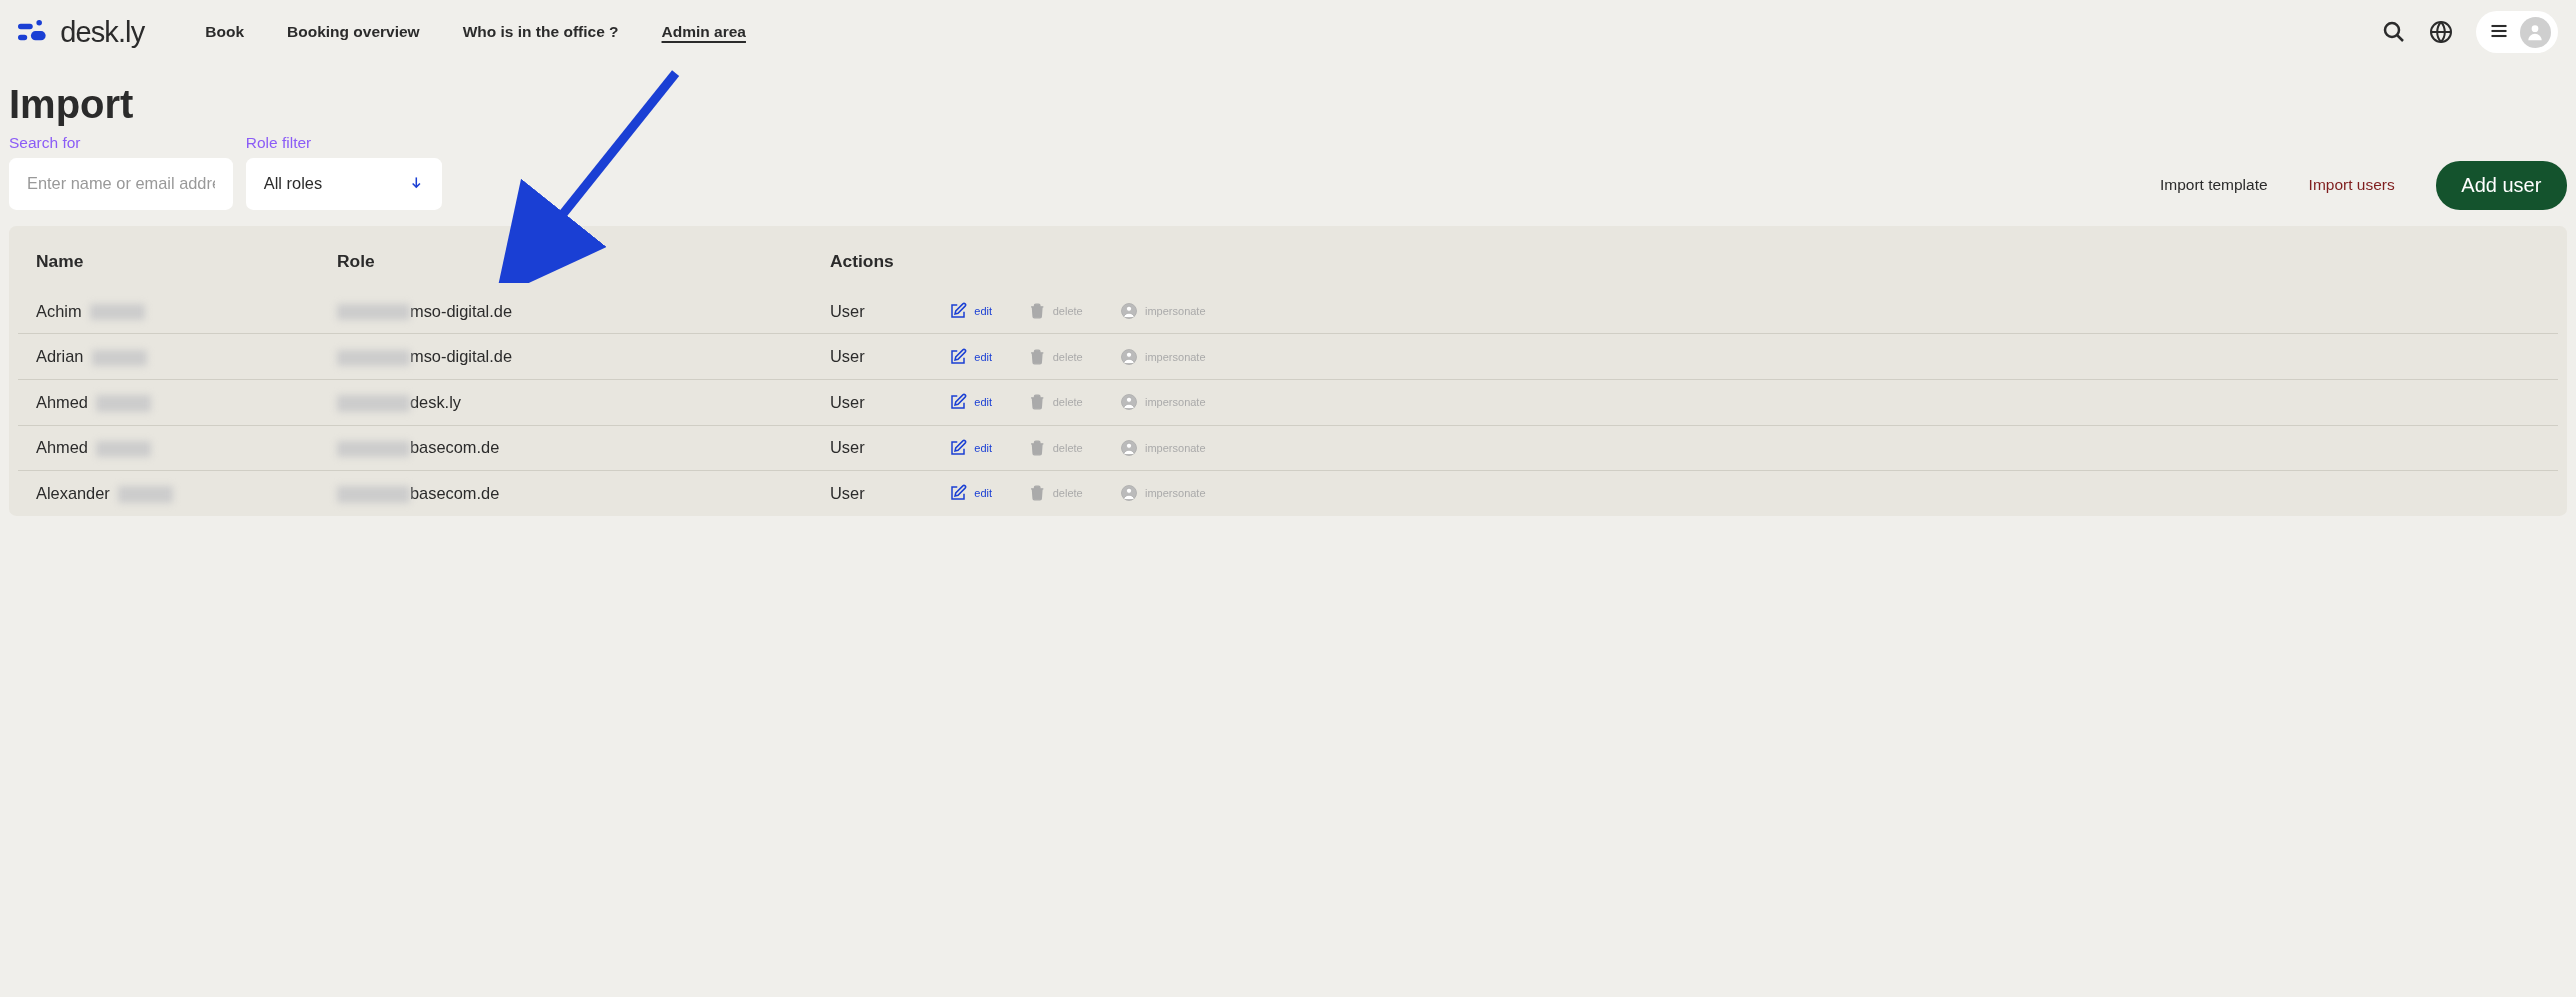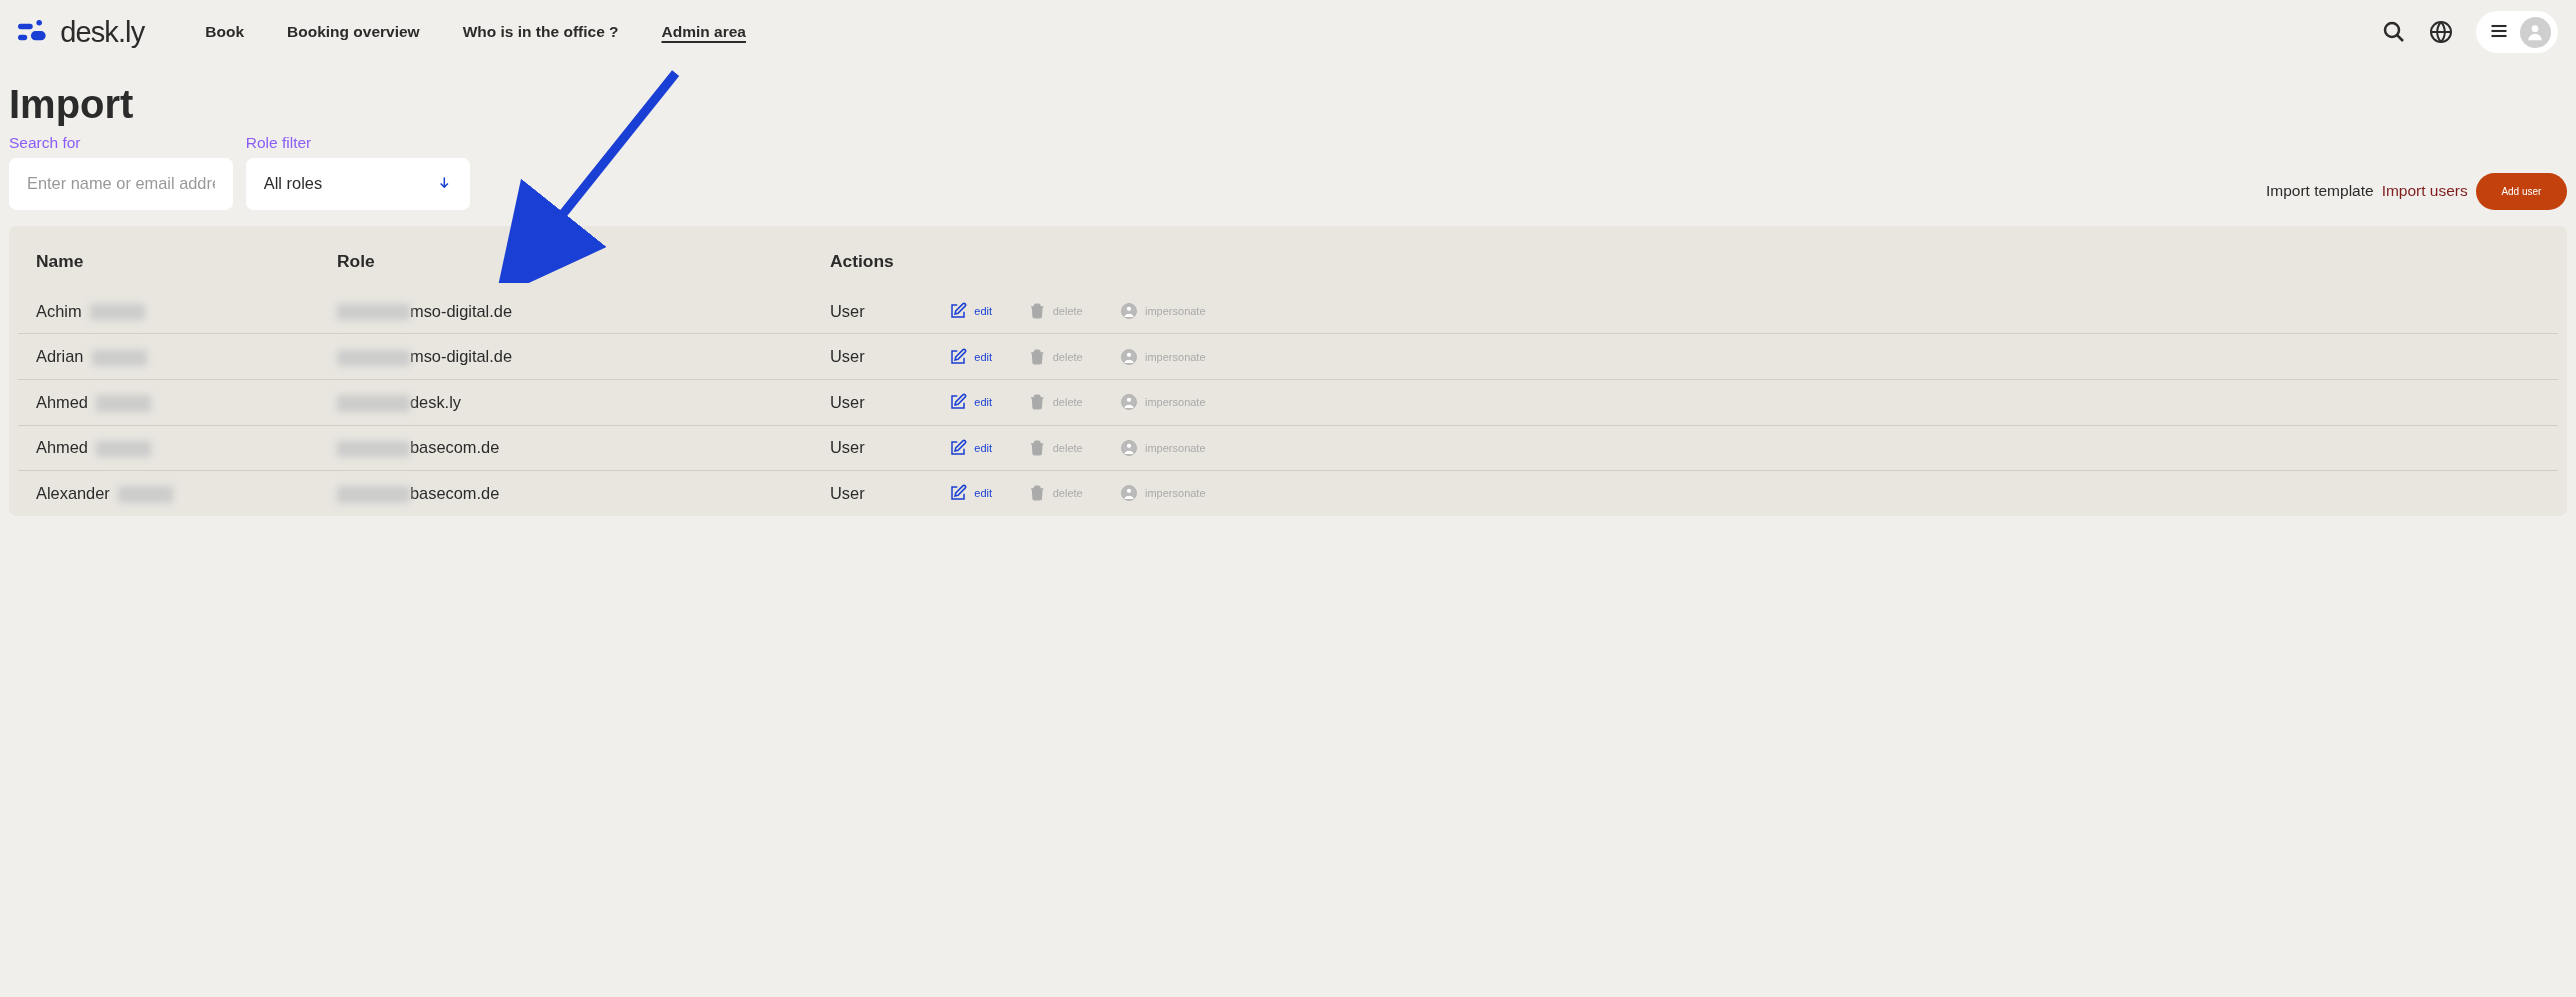--- a/index.html
+++ b/index.html
@@ -126,49 +126,49 @@
     }
     
     .search-input::placeholder { color: #999; }
     
     .role-select {
       background: #fff;
       border: none;
       border-radius: 7.3px;
       padding: 16.4px 18px;
       font-size: 16.4px;
-      width: 224px;
+      width: 196px;
       display: flex;
       align-items: flex-end;
       justify-content: space-between;
       cursor: pointer;
     }
     
     .filters-right {
       margin-left: auto;
       display: flex;
       align-items: center;
-      gap: 8px;
+      gap: 41px;
     }
     
     .link-text {
       font-size: 15.5px;
       color: #2b2b2b;
       cursor: pointer;
     }
     
     .link-text.blue { color: #7f1d1d; }
     
     .add-user-btn {
-      background: #c2410c;
+      background: #14532d;
       color: #fff;
       border: none;
       border-radius: 24px;
       padding: 12.8px 25.6px;
-      font-size: 10px;
+      font-size: 20px;
       font-weight: 500;
       cursor: pointer;
     }
     
     .table-container {
       background: #e8e6df;
       border-radius: 7.3px;
       padding: 16.4px 9px 0 9px;
     }
     

